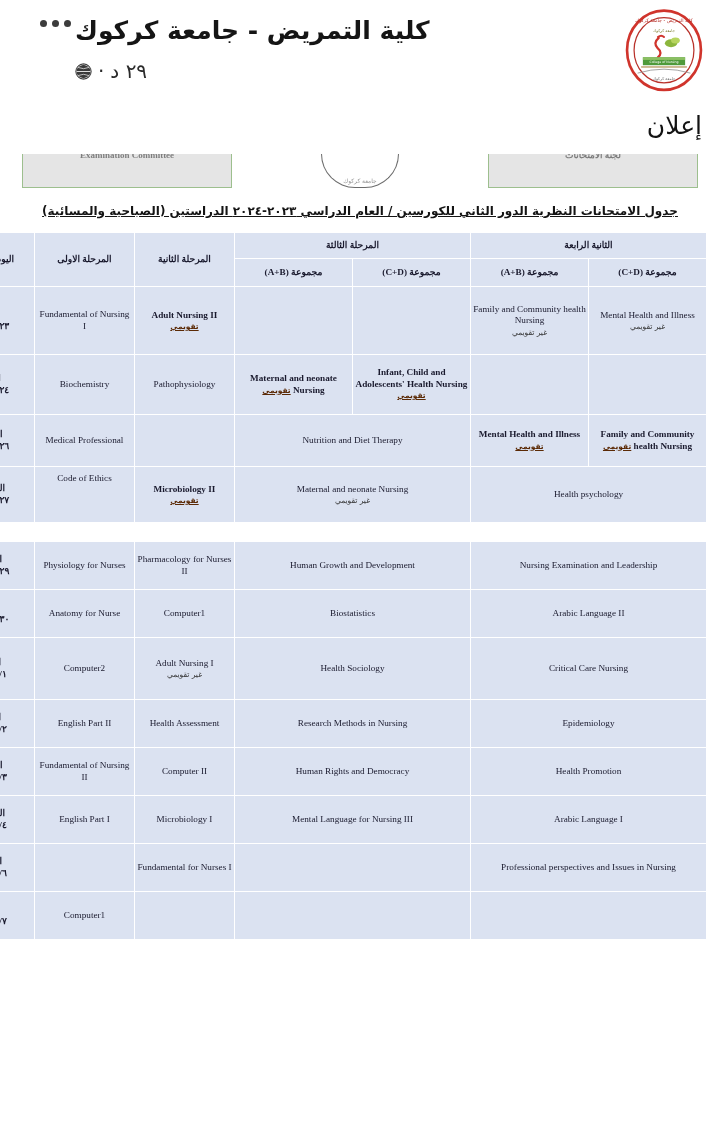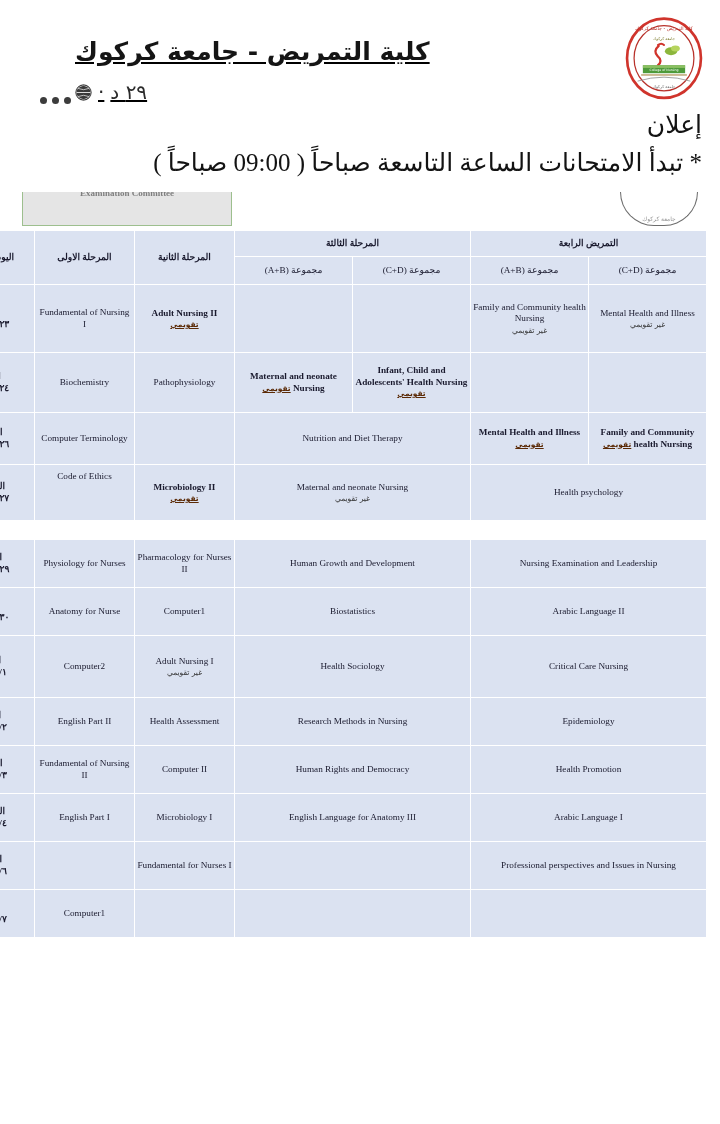--- a/index.html
+++ b/index.html
@@ -9,25 +9,24 @@
     width: 720px; height: 1124px;
     background: #ffffff;
     font-family: "Liberation Sans", "DejaVu Sans", sans-serif;
     overflow: hidden;
     position: relative;
   }
 
   
   .post-header {
     display: flex;
-    align-items: flex-end;
+    align-items: flex-start;
     padding: 6px 10px 0 10px;
     height: 104px;
     position: relative;
-    text-decoration: underline;
   }
   .menu-dots {
     display: flex;
     align-items: center;
     gap: 5px;
     margin-top: 14px;
     margin-right: auto;
     margin-left: 0;
     order: 3;
     padding-left: 30px;
@@ -81,21 +80,21 @@
   .post-body {
     padding: 2px 18px 6px 18px;
     direction: rtl;
     text-align: right;
   }
   .post-body p {
     margin: 0;
     font-size: 25px;
     line-height: 1.52;
     color: #131313;
-    font-family: Liberation Serif, serif;
+    font-family: Liberation Sans, sans-serif;
     font-weight: 400;
   }
 
   
   .doc-image {
     position: relative;
     width: 720px;
     background: #ffffff;
     overflow: hidden;
     padding-top: 0;
@@ -185,21 +184,21 @@
     color: #0e1430;
     font-weight: bold;
     font-size: 9px;
     font-family: "DejaVu Sans", sans-serif;
     height: 26px;
     direction: rtl;
   }
   th.sub {
     background: #cdd8ec;
     color: #10172e;
-    font-weight: normal;
+    font-weight: bold;
     font-size: 9px;
     font-family: "DejaVu Sans", sans-serif;
     height: 28px;
     direction: rtl;
   }
   th.stage2 { background: #8ba3cf; }
   th.datecol { background: #8ba3cf; }
 
   td.date {
     background: #8ba3cf;
@@ -284,48 +283,51 @@
 
   <div class="menu-dots">
     <span></span>
     <span></span>
     <span></span>
   </div>
 </div>
 
 <div class="post-body">
   <p>إعلان</p>
-  <p>* تبدأ الامتحانات الساعة التاسعة صباحاً ( 09:00 صباحاً )</p>
 </div>
 
 <div class="doc-image">
 
   <div class="letterhead">
+    <div class="lh-box">
+      <span>لجنة الامتحانات</span>
+    </div>
     <div class="lh-seal">
       <i>جامعة كركوك</i>
     </div>
     <div class="lh-box">
       <span>Examination Committee</span>
     </div>
   </div>
 
+  <div class="doc-title">جدول الامتحانات النظرية الدور الثاني للكورسين / العام الدراسي ٢٠٢٣-٢٠٢٤  الدراستين (الصباحية  والمسائية)</div>
 
   <table class="sched">
     <colgroup>
       <col style="width:118px">
         <col style="width:118px">
       <col style="width:118px">
         <col style="width:118px">
       <col style="width:100px">
         <col style="width:100px">
         <col style="width:90px">
     </colgroup>
     <thead>
       <tr>
-        <th class="grp" colspan="2">التمريض الرابعة</th>
+        <th class="grp" colspan="2">الثانية الرابعة</th>
         <th class="grp" colspan="2">المرحلة الثالثة</th>
         <th class="grp stage2" rowspan="2">المرحلة الثانية</th>
         <th class="grp" rowspan="2">المرحلة الاولى</th>
         <th class="grp datecol" rowspan="2">اليوم والتاريخ</th>
       </tr>
       <tr>
         <th class="sub">مجموعة (C+D)</th>
         <th class="sub">مجموعة (A+B)</th>
         <th class="sub">مجموعة (C+D)</th>
         <th class="sub">مجموعة (A+B)</th>
@@ -378,21 +380,21 @@
         <td class="yellow">
           <span>Family and Community health Nursing</span>
           <span class="inline-note">تقويمي</span>
         </td>
         <td class="yellow">
           <span>Mental Health and Illness</span>
           <span class="inline-note">تقويمي</span>
         </td>
         <td class="blank" colspan="2">Nutrition and Diet Therapy</td>
         <td class="blank"></td>
-        <td class="blank">Computer Terminology</td>
+        <td class="blank">Medical Professional</td>
         <td class="date">
           <span class="dname">الاربعاء</span>
           <span class="dnum">٢٠٢٤/٦/٢٦</span>
         </td>
       </tr>
 
       <tr style="height:56px">
         <td class="blank" colspan="2">Health psychology</td>
         <td class="pink" colspan="2">
           <span>Maternal and neonate Nursing</span>
@@ -468,21 +470,21 @@
           <td class="blank"><span>Human Rights and Democracy</span></td>
           <td class="blank"><span>Computer II</span></td>
           <td class="blank"><span>Fundamental of Nursing II</span></td>
           <td class="date">
             <span class="dname">الاربعاء</span>
             <span class="dnum">٢٠٢٤/٧/٣</span>
           </td>
         </tr>
         <tr style="height: 48px;">
           <td class="blank"><span>Arabic Language I</span></td>
-          <td class="blank"><span>English Language for Anatomy III</span></td>
+          <td class="blank"><span>Mental Language for Nursing III</span></td>
           <td class="blank"><span>Microbiology I</span></td>
           <td class="blank"><span>English Part I</span></td>
           <td class="date">
             <span class="dname">الخميس</span>
             <span class="dnum">٢٠٢٤/٧/٤</span>
           </td>
         </tr>
         <tr style="height: 48px;">
           <td class="blank"><span>Professional perspectives and Issues in Nursing</span></td>
           <td class="blank"><span></span></td>

